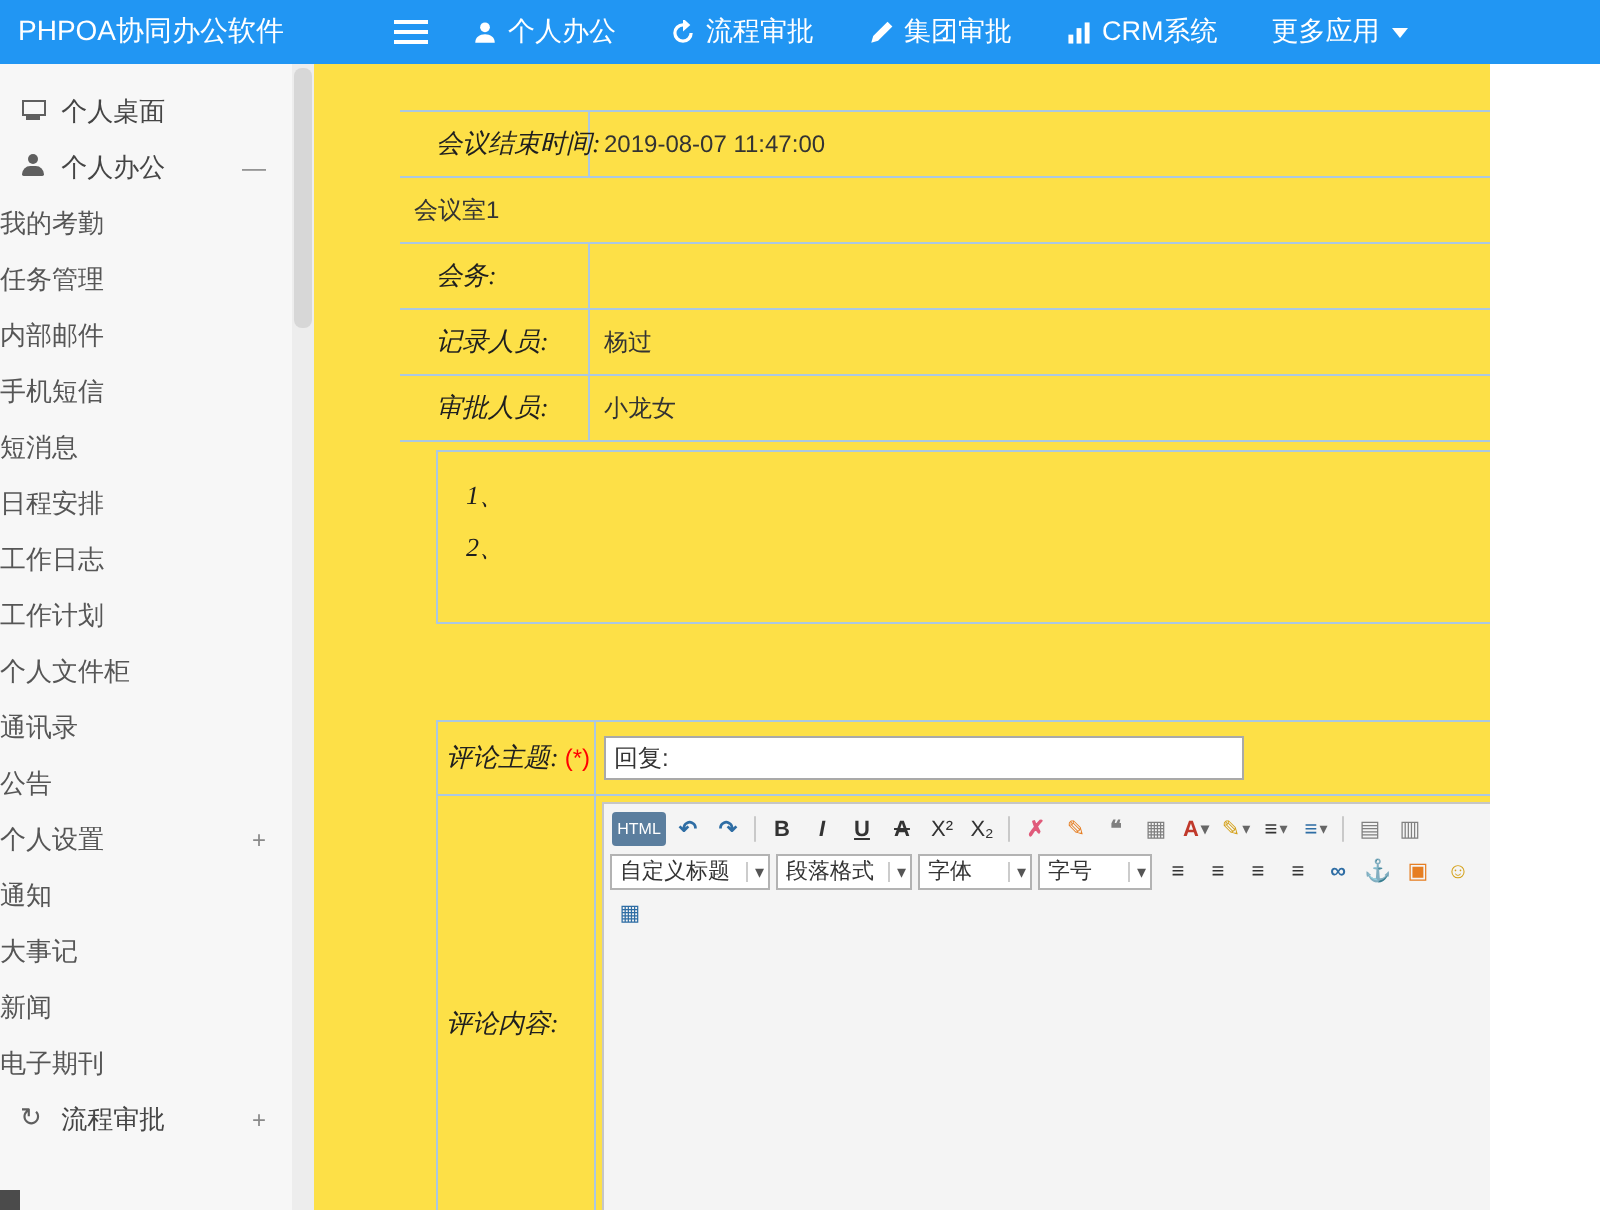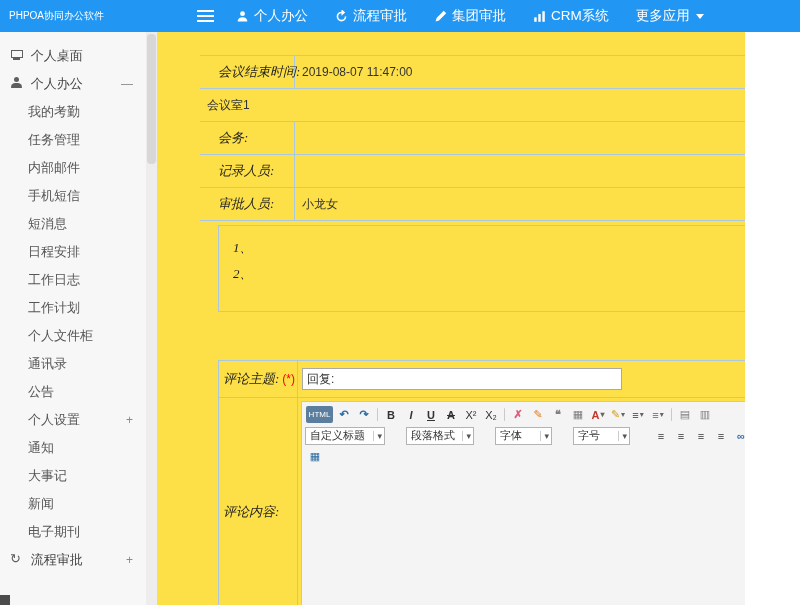--- a/index.html
+++ b/index.html
@@ -2,35 +2,35 @@
 <html><head>
 <meta charset="utf-8">
 <style>
   html,body{margin:0;padding:0;width:800px;height:605px;overflow:hidden;
     font-family:"Liberation Sans",sans-serif;background:#fff;position:relative}
   *{box-sizing:border-box}
 
   
   .topbar{position:absolute;left:0;top:0;width:800px;height:32px;background:#2196f3;
     display:flex;align-items:center;color:#fff;z-index:10}
-  .brand{font-size:10px;padding-left:9px;width:190px;white-space:nowrap;cursor:pointer}
+  .brand{font-size:14px;padding-left:9px;width:190px;white-space:nowrap;cursor:pointer}
   .hamburger{width:30px;height:32px;display:flex;align-items:center;justify-content:center;cursor:pointer}
   .hamburger i{display:block;width:17px;height:2px;background:#fff;box-shadow:0 5px 0 #fff,0 -5px 0 #fff}
   .topnav{display:flex;align-items:center;margin-left:16px}
   .topnav-item{display:flex;align-items:center;margin-right:27px;font-size:13.5px;cursor:pointer;white-space:nowrap}
   .topnav-item svg{margin-right:5px;display:block}
   .caret-down{width:0;height:0;border-left:4px solid transparent;border-right:4px solid transparent;
     border-top:5px solid #fff;margin-left:6px}
 
   
   .sidebar{position:absolute;left:0;top:32px;width:146px;height:573px;background:#f7f7f7;overflow:hidden}
   .side-list{padding-top:10px}
   .side-item{position:relative;height:28px;line-height:28px;font-size:13px;color:#555;cursor:pointer;white-space:nowrap}
   .side-item.section{padding-left:10px;color:#454545}
-  .side-item.sub{padding-left:28px;color:#565656}
+  .side-item.sub{color:#565656}
   .side-toggle{position:absolute;right:13px;top:0;color:#8a8a8a;font-size:12px;cursor:pointer}
   .side-icon{display:inline-block;width:13px;height:12px;position:relative;margin-right:4px;vertical-align:-1px}
   .icon-desktop::before{content:"";position:absolute;left:1px;top:1px;width:10px;height:6px;border:1px solid #5f5f5f}
   .icon-desktop::after{content:"";position:absolute;left:3px;top:9px;width:7px;height:2px;background:#5f5f5f}
   .icon-user::before{content:"";position:absolute;left:4px;top:0;width:5px;height:5px;border-radius:50%;background:#5f5f5f}
   .icon-user::after{content:"";position:absolute;left:1px;top:6px;width:11px;height:5px;border-radius:5px 5px 1px 1px;background:#5f5f5f}
   .icon-flow::before{content:"\21bb";position:absolute;left:0;top:-8px;color:#5f5f5f;font-size:13px}
   .scrollstrip{position:absolute;left:146px;top:32px;width:11px;height:573px;background:#ededed}
   .scrollthumb{position:absolute;left:1px;top:2px;width:9px;height:130px;background:#d7d7d7;border-radius:4px;cursor:pointer}
   .scroll-corner{position:absolute;left:0;bottom:0;width:10px;height:10px;background:#4b4b4b}
@@ -65,21 +65,21 @@
   .ed-row{display:flex;align-items:center;height:21px}
   .tb-i{display:inline-flex;align-items:center;justify-content:center;min-width:18px;height:17px;
     margin:0 1px;font-size:11px;border-radius:2px;cursor:pointer;white-space:nowrap}
   .tb-html{background:#5b7e9e;color:#fff !important;font-size:8px;min-width:27px;letter-spacing:0}
   .tb-sep{min-width:1px;width:1px;height:13px;background:#c9c9c9;margin:0 3px;padding:0}
   .c-blue{color:#2e6da4}.c-dark{color:#333}.c-pink{color:#e05a7a}.c-orange{color:#e67e22}
   .c-yellow{color:#d4a017}.c-red{color:#c0392b}.c-gray{color:#808080}
   .b{font-weight:bold}.i{font-style:italic}.u{text-decoration:underline}.s{text-decoration:line-through}
   .tb-select{display:inline-flex;align-items:center;justify-content:space-between;height:18px;
     border:1px solid #b3b3b3;background:#fff;font-size:11px;color:#333;padding:0 2px 0 4px;
-    margin-right:21px;cursor:pointer;white-space:nowrap}
+    margin-right:3px;cursor:pointer;white-space:nowrap}
   .tb-select::after{content:"\25be";font-size:9px;color:#555;margin-left:4px;border-left:1px solid #ccc;padding-left:3px}
   .tb-select:nth-of-type(1){width:80px}
   .tb-select:nth-of-type(2){width:68px}
   .tb-select:nth-of-type(3){width:57px}
   .tb-select:nth-of-type(4){width:57px}
   .dd::after{content:"\25be";font-size:8px;color:#666;margin-left:1px}
   .ed-body{flex:1;background:#fff;cursor:text}
 </style>
 </head>
 <body>
@@ -239,20 +239,21 @@
       </div>
       <div class="meet-row">
         <div class="meet-value">会议室1</div>
       </div>
       <div class="meet-row">
         <div class="meet-label hand">会务:</div>
         <div class="meet-value"></div>
       </div>
       <div class="meet-row">
         <div class="meet-label hand">记录人员:</div>
+        <div class="meet-value">杨过</div>
       </div>
       <div class="meet-row">
         <div class="meet-label hand">审批人员:</div>
         <div class="meet-value">小龙女</div>
       </div>
     </div>
 
   <div class="meet-content">
 
   <div class="meet-line hand">1、</div>

